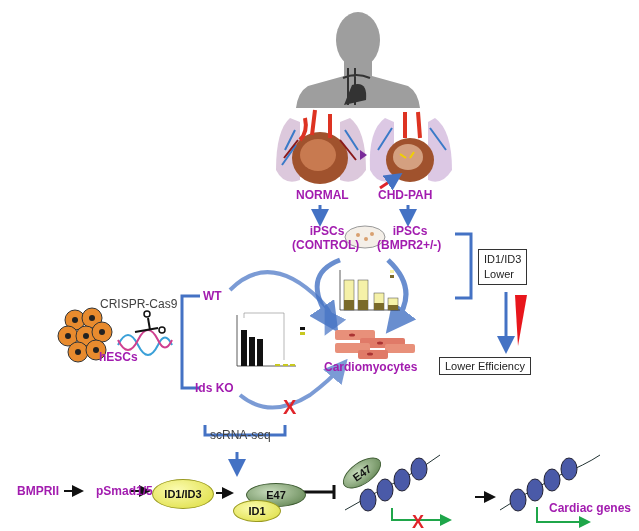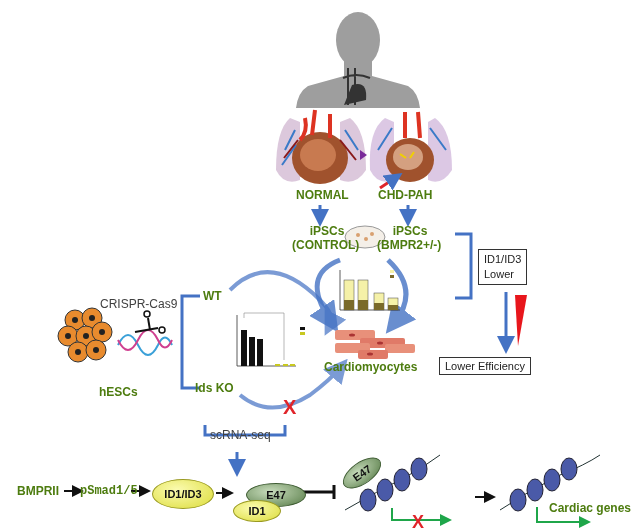--- a/index.html
+++ b/index.html
@@ -1,18 +1,18 @@
 <!DOCTYPE html>
 <html><head>
 <meta charset="utf-8">
 <style>
   html,body{margin:0;padding:0;background:#fff;}
   body{width:639px;height:531px;position:relative;overflow:hidden;font-family:"Liberation Sans",sans-serif;}
   .abs{position:absolute;}
-  .lbl{font-weight:bold;color:#4d7c0f;font-size:12px;white-space:nowrap;}
+  .lbl{font-weight:bold;color:#a21caf;font-size:12px;white-space:nowrap;}
   .red{color:#404040;font-weight:normal;}
   .box{border:1px solid #333;background:#fff;font-size:11px;color:#222;padding:2px 5px;white-space:nowrap;}
   .ell{position:absolute;border-radius:50%;display:flex;align-items:center;justify-content:center;font-weight:bold;font-size:11px;color:#111;}
   .yel{background:radial-gradient(ellipse at 40% 35%,#fbfbb0,#dcdc3a);border:1px solid #9a9a20;}
   .grn{background:radial-gradient(ellipse at 40% 35%,#c8dcbc,#557a45);border:1px solid #3e5c32;}
   svg{position:absolute;left:0;top:0;}
 </style>
 </head>
 <body>
 
@@ -190,26 +190,26 @@
   <div style="margin-left:-8px;">(BMPR2+/-)</div>
 </div>
 
 <div class="abs box" style="left:478px;top:249px;line-height:15px;">
   <div>ID1/ID3</div>
   <div>Lower</div>
 </div>
 <div class="abs box" style="left:439px;top:357px;">Lower Efficiency</div>
 
 <div class="abs lbl red" style="left:100px;top:297px;">CRISPR-Cas9</div>
-<div class="abs lbl" style="left:67px;top:385px;padding-left:32px;">hESCs</div>
+<div class="abs lbl" style="left:67px;top:350px;padding-left:32px;">hESCs</div>
 <div class="abs lbl" style="left:203px;top:289px;">WT</div>
 <div class="abs lbl" style="left:195px;top:381px;">Ids KO</div>
 <div class="abs lbl" style="left:324px;top:360px;">Cardiomyocytes</div>
 <div class="abs lbl red" style="left:210px;top:428px;">scRNA-seq</div>
 
 <div class="abs lbl" style="left:17px;top:484px;">BMPRII</div>
-<div class="abs lbl" style="left:80px;top:484px;font-family:Liberation Mono, monospace;">pSmad1/5</div>
+<div class="abs lbl" style="left:96px;top:484px;">pSmad1/5</div>
 <div class="ell yel" style="left:152px;top:479px;width:60px;height:28px;">ID1/ID3</div>
 <div class="ell grn" style="left:246px;top:483px;width:58px;height:22px;">E47</div>
 <div class="ell yel" style="left:233px;top:500px;width:46px;height:20px;text-align:center;">ID1</div>
 <div class="ell grn" style="left:340px;top:462px;width:42px;height:20px;transform:rotate(-35deg);">E47</div>
 <div class="abs lbl" style="left:424px;top:515px;margin-top:20px;">USP9X</div>
 <div class="abs lbl" style="left:549px;top:501px;">Cardiac genes</div>
 
 </body></html>

